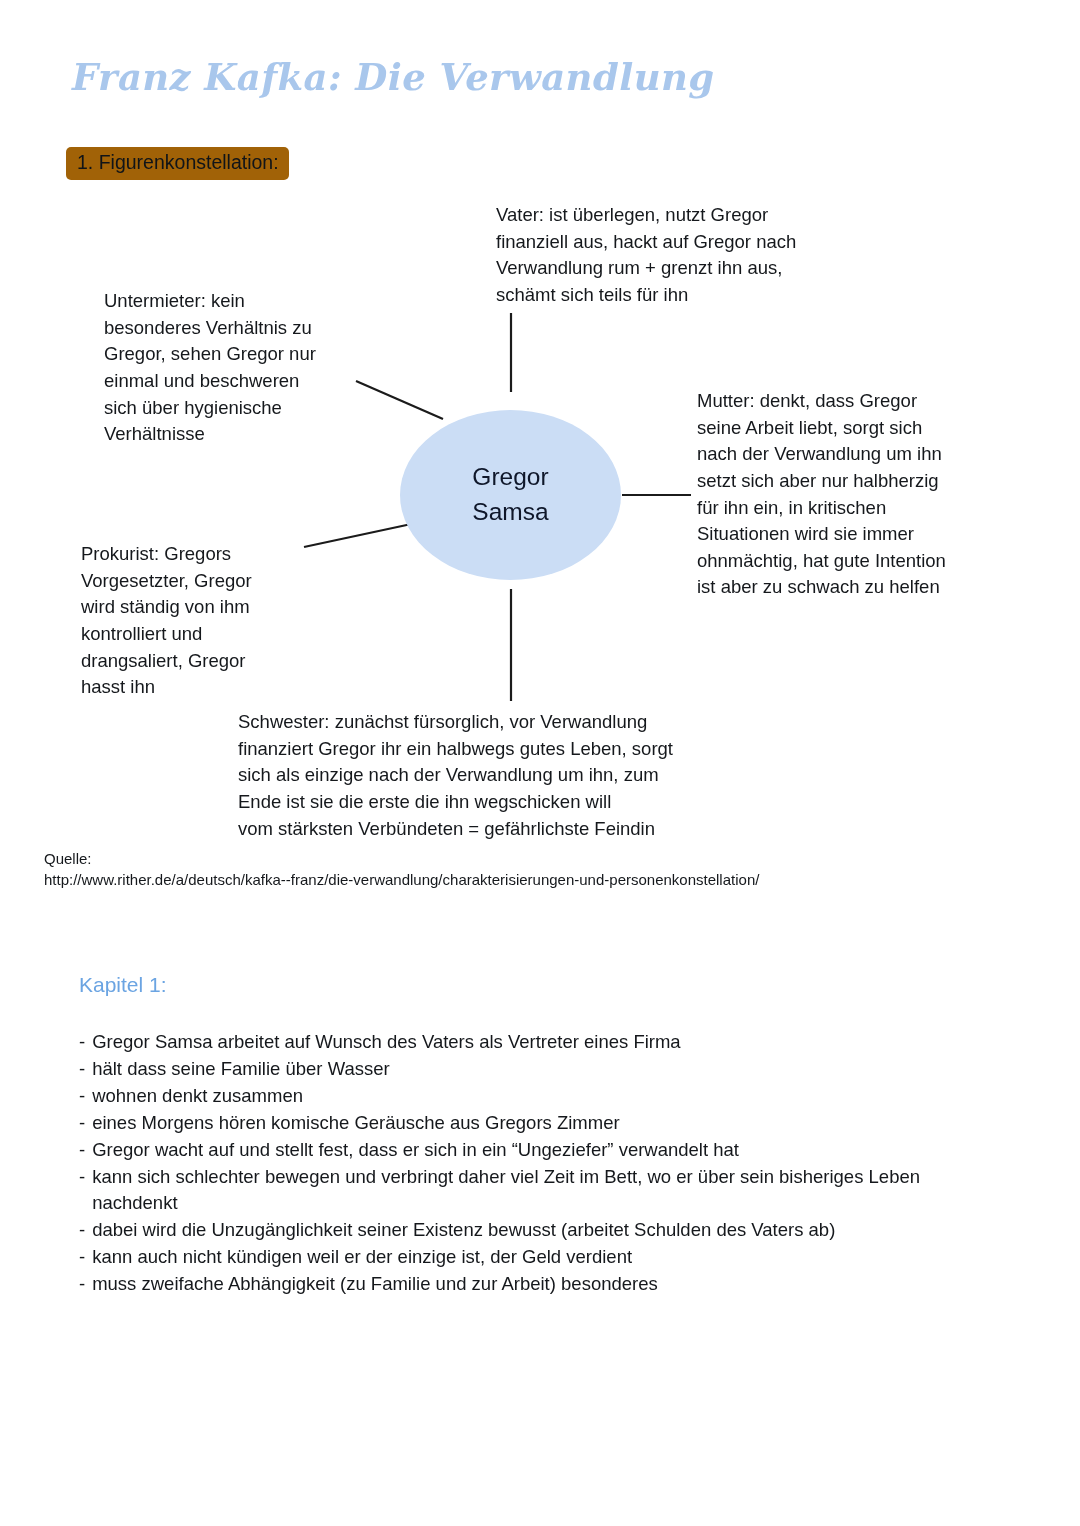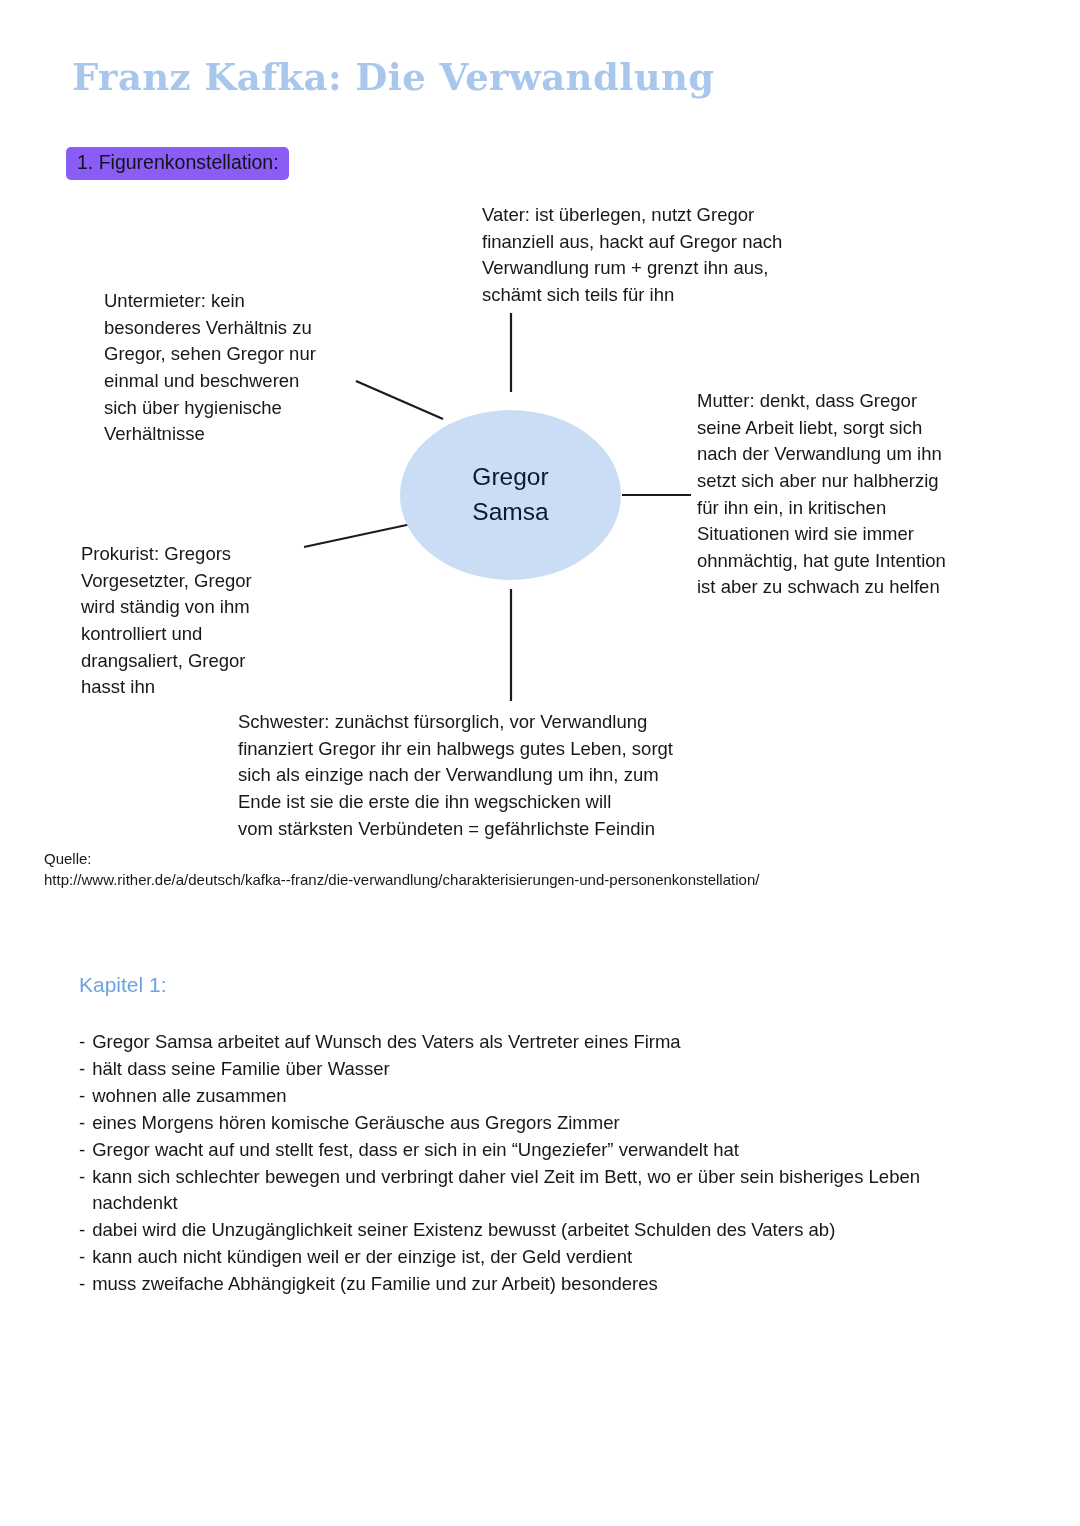--- a/index.html
+++ b/index.html
@@ -20,31 +20,32 @@
     position: absolute;
     inset: 0;
   }
 
   
   .doc-title {
     position: absolute;
     left: 72px;
     top: 55px;
     font-family: "DejaVu Serif", "Liberation Serif", serif;
+    font-style: italic;
     font-weight: 700;
     font-size: 37px;
     letter-spacing: 0.4px;
     color: #a9c7ec;
     white-space: nowrap;
   }
 
   
   .section-chip {
     position: absolute;
-    background: #8b5cf6;
+    background: #a16207;
     border-radius: 5px;
     padding: 4px 10px 5px 11px;
     font-size: 19.5px;
     font-weight: 400;
     color: #101418;
     white-space: nowrap;
     line-height: 1.22;
   }
   #chip-figuren { left: 66px; top: 147px; }
   #chip-zusammen { left: 62px; top: 903px; }
@@ -82,21 +83,21 @@
     white-space: pre-line;
   }
 
   .mm-text {
     position: absolute;
     font-size: 18.5px;
     line-height: 1.44;
     color: #15181c;
     white-space: pre-line;
   }
-  #mm-vater     { left: 482px; top: 202px;  width: 400px; }
+  #mm-vater     { left: 496px; top: 202px;  width: 400px; }
   #mm-untermieter { left: 104px; top: 288px; width: 290px; }
   #mm-mutter    { left: 697px; top: 388px;  width: 350px; }
   #mm-prokurist { left: 81px;  top: 541px;  width: 250px; }
   #mm-schwester { left: 238px; top: 709px;  width: 600px; }
 
   
   .source {
     position: absolute;
     left: 44px;
     top: 848px;
@@ -210,21 +211,21 @@
       <div class="bullet">
         <span class="dash">-</span>
         <span class="btext">Gregor Samsa arbeitet auf Wunsch des Vaters als Vertreter eines Firma</span>
       </div>
       <div class="bullet">
         <span class="dash">-</span>
         <span class="btext">hält dass seine Familie über Wasser</span>
       </div>
       <div class="bullet">
         <span class="dash">-</span>
-        <span class="btext">wohnen alle zusammen</span>
+        <span class="btext">wohnen denkt zusammen</span>
       </div>
       <div class="bullet">
         <span class="dash">-</span>
         <span class="btext">eines Morgens hören komische Geräusche aus Gregors Zimmer</span>
       </div>
       <div class="bullet">
         <span class="dash">-</span>
         <span class="btext">Gregor wacht auf und stellt fest, dass er sich in ein “Ungeziefer” verwandelt hat</span>
       </div>
       <div class="bullet">

